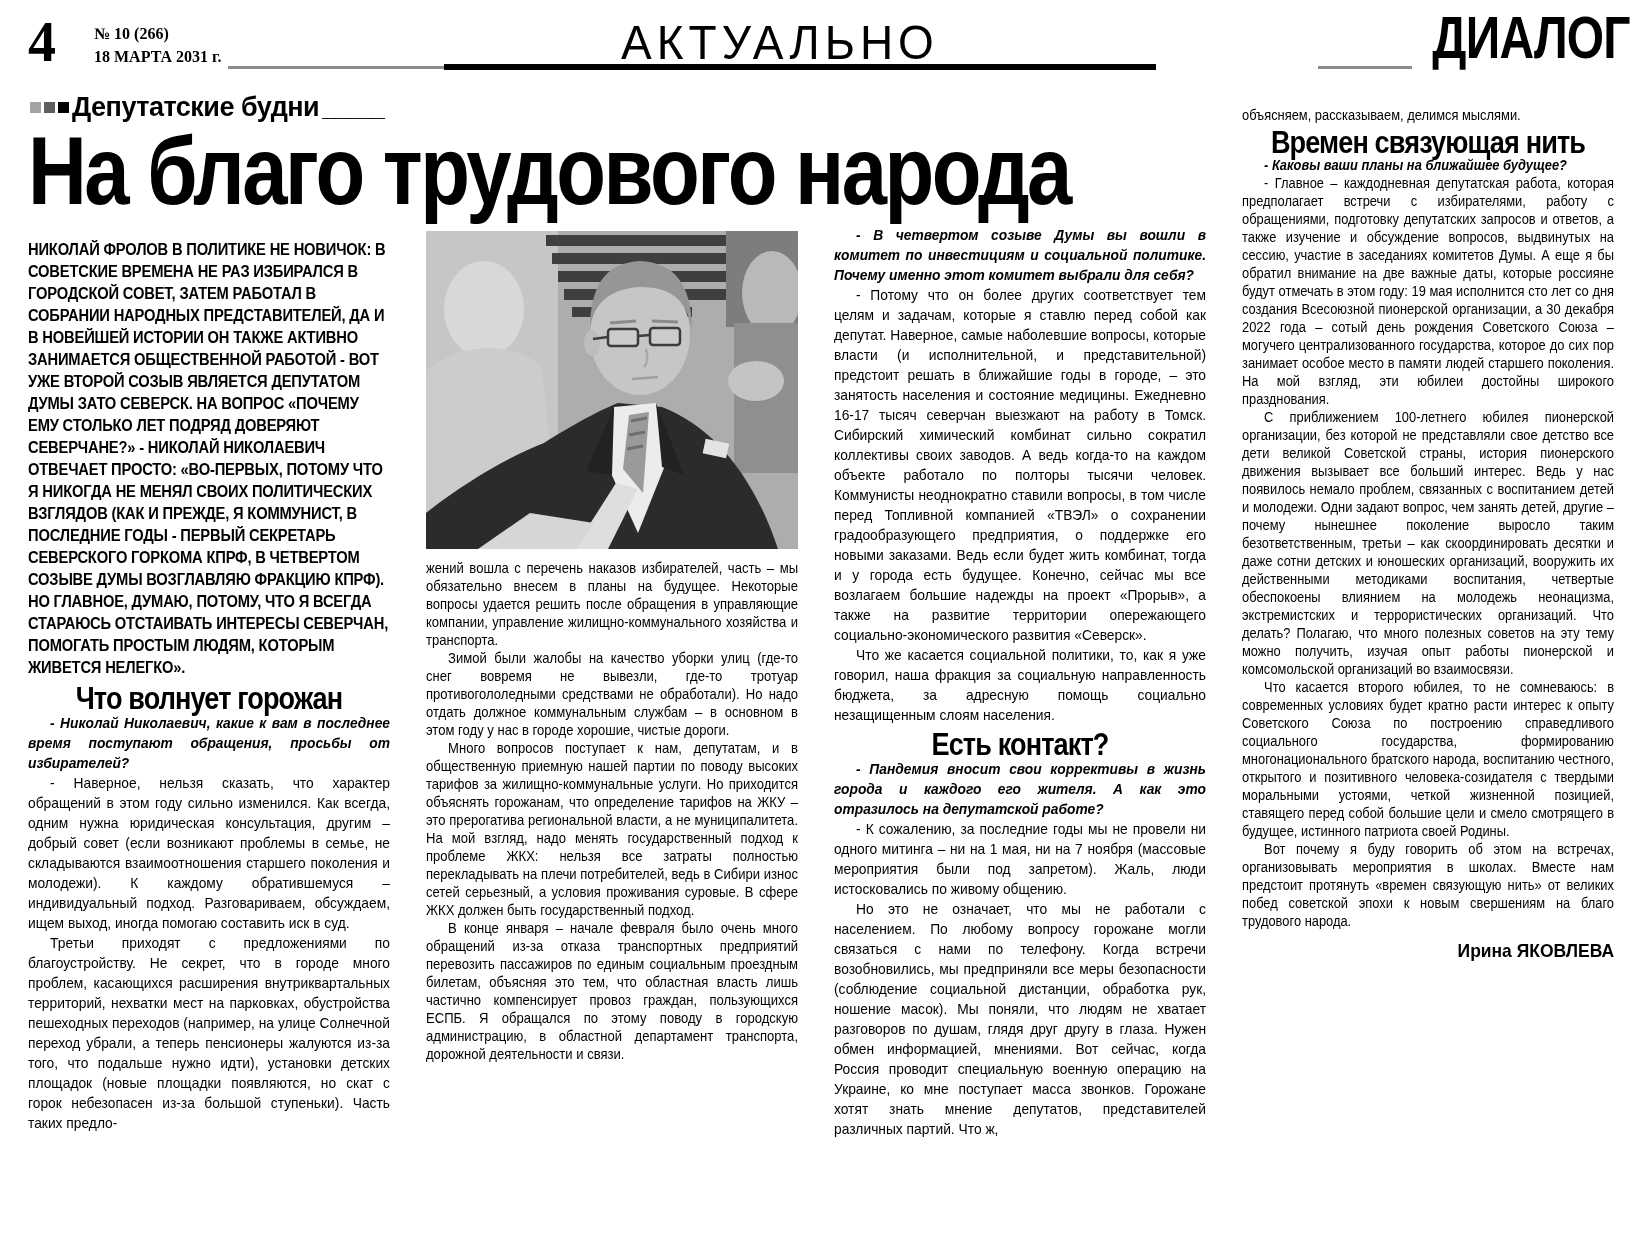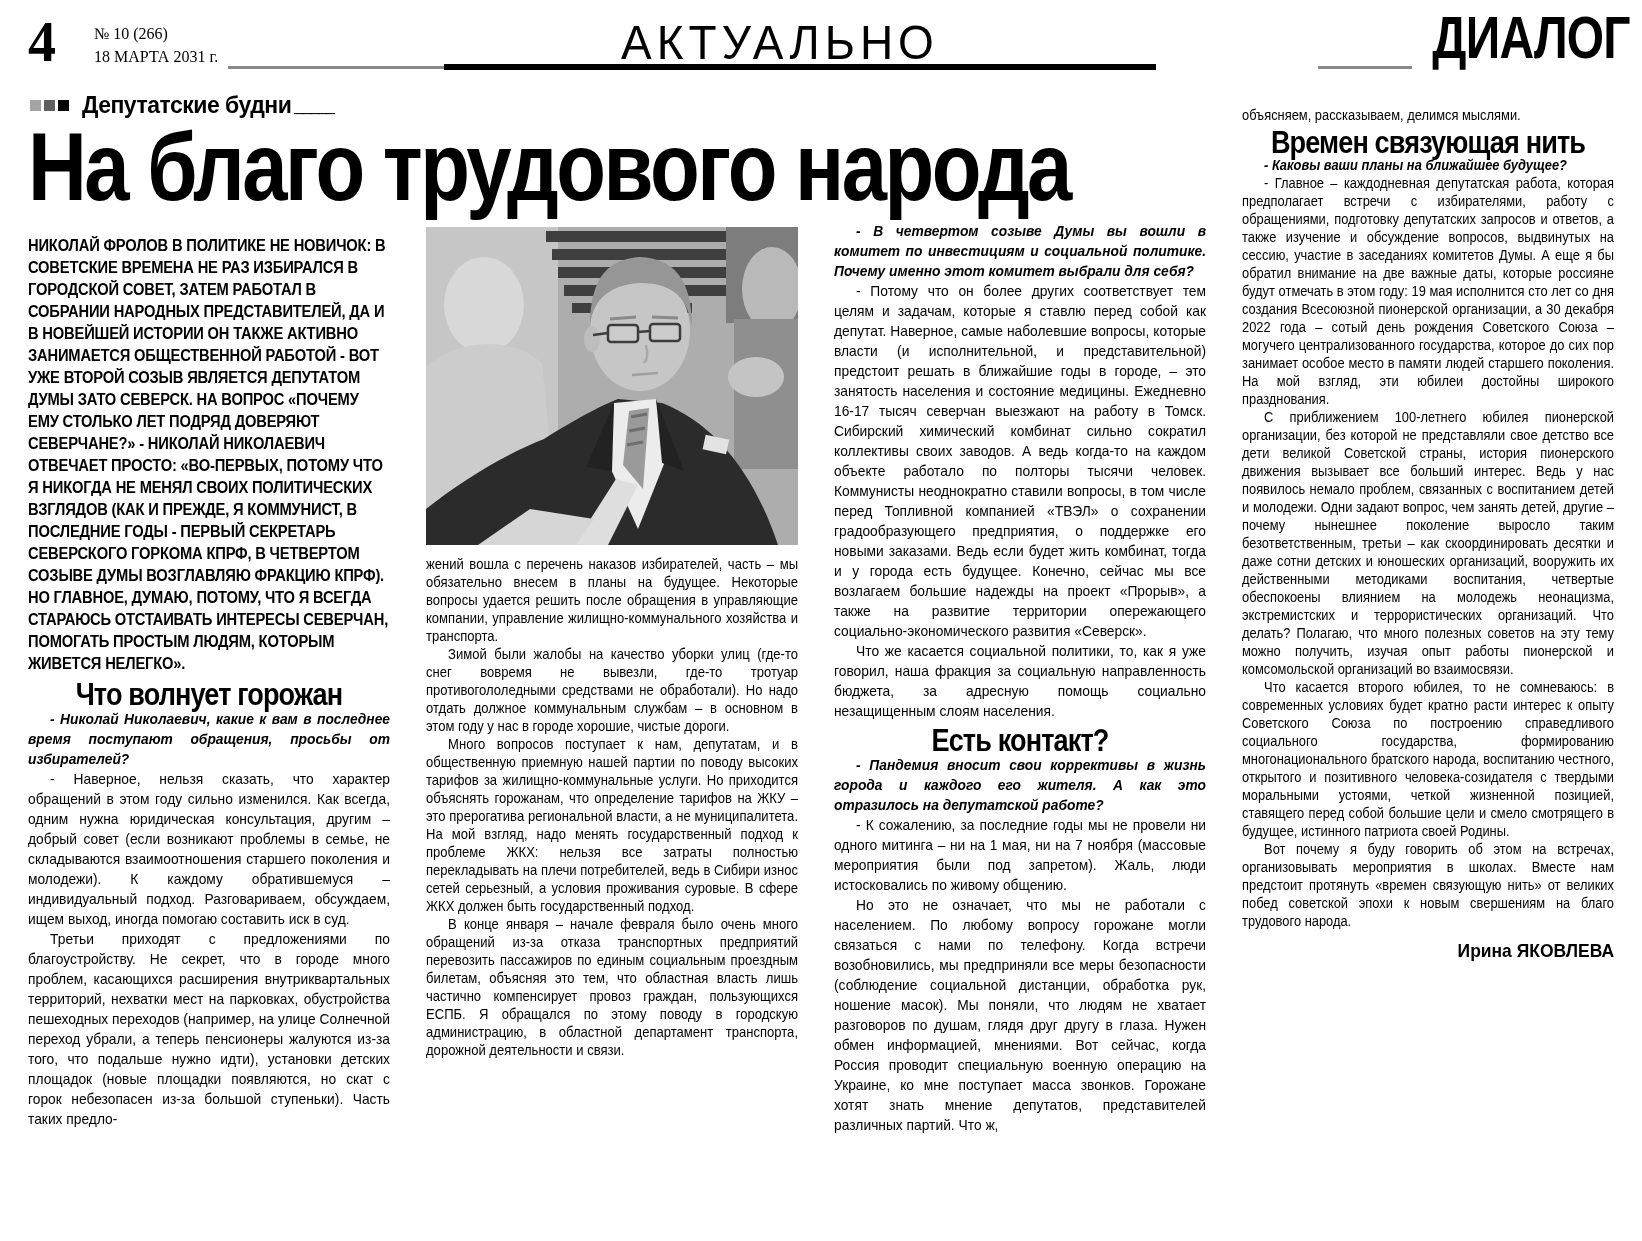--- a/index.html
+++ b/index.html
@@ -2,41 +2,41 @@
 <html lang="ru"><head>
 <meta charset="utf-8">
 <style>
   html,body{margin:0;padding:0;background:#e8e8e8;}
   .page{position:relative;width:1642px;height:1241px;background:#ffffff;color:#000;
         font-family:"Liberation Sans",sans-serif;overflow:hidden;margin:0 auto;}
   
   .pagenum{position:absolute;left:28px;top:14px;font-size:56px;font-weight:700;line-height:1;
            font-family:"Liberation Serif",serif;}
   .issue{position:absolute;left:94px;top:22px;font-family:"Liberation Serif",serif;
-         font-weight:400;font-size:16px;line-height:1.45;}
+         font-weight:700;font-size:16px;line-height:1.45;}
   .section-title{position:absolute;left:470px;top:14px;width:620px;text-align:center;
          font-size:46px;font-weight:400;letter-spacing:5px;transform:scaleY(1.05);transform-origin:top;}
   .logo{position:absolute;right:12px;top:8px;font-size:60px;font-weight:700;letter-spacing:-1px;
         transform:scaleX(0.8);transform-origin:right top;line-height:1;}
   .rule{position:absolute;}
   .rule-gray-1{left:228px;top:66px;width:216px;height:3px;background:#8a8a8a;}
   .rule-black{left:444px;top:64px;width:712px;height:6px;background:#000;}
   .rule-gray-2{left:1318px;top:66px;width:94px;height:3px;background:#8a8a8a;}
   
   .content{position:absolute;left:28px;top:90px;width:1586px;display:grid;
            grid-template-columns:362px 372px 372px 372px;column-gap:36px;}
   .lead-block{grid-column:1/4;grid-row:1;}
   .col{grid-row:2;}
   .col4{grid-column:4;grid-row:1/3;padding-top:16px;}
   
   .rubric{display:flex;align-items:center;gap:3px;margin:2px 0 0 2px;}
   .sq{width:11px;height:11px;display:inline-block;}
   .sq1{background:#a3a3a3;} .sq2{background:#5f5f5f;} .sq3{background:#000;}
-  .rubric-label{font-size:23px;font-weight:700;margin-left:10px;letter-spacing:-0.5px;}
-  .rubric-tail{font-size:16px;font-weight:400;letter-spacing:-1px;}
+  .rubric-label{font-size:27px;font-weight:700;letter-spacing:-0.5px;}
+  .rubric-tail{font-size:24px;font-weight:700;letter-spacing:-1px;}
   
   h1.headline{margin:2px 0 8px 0;font-size:97px;font-weight:700;letter-spacing:-3px;line-height:0.95;
       white-space:nowrap;transform:scaleX(0.84);transform-origin:left top;width:119%;}
   
   .coltext{transform:scaleX(0.92);transform-origin:left top;width:108.7%;}
   .coltext p{margin:0;text-align:justify;}
   .col1 .coltext, .col3 .coltext{font-size:15px;line-height:20px;}
   .col2 .coltext{font-size:14.2px;line-height:18px;}
   .col4 .coltext{font-size:14px;line-height:18px;}
   .p{text-indent:24px;}

